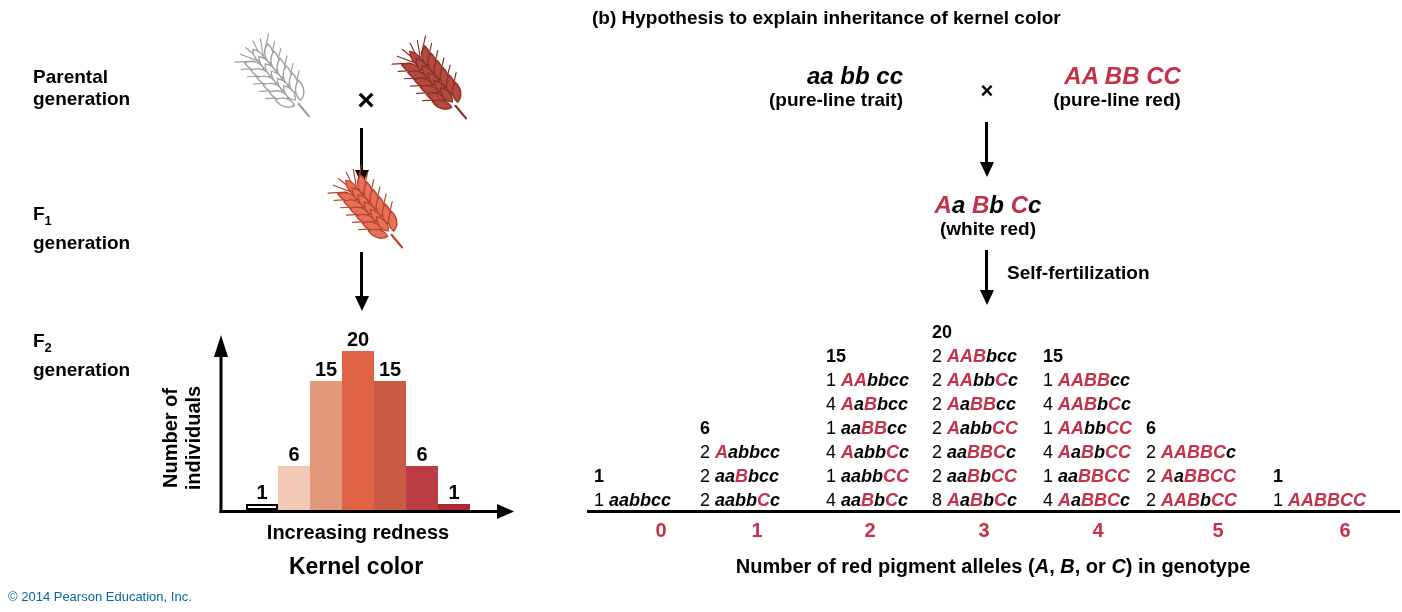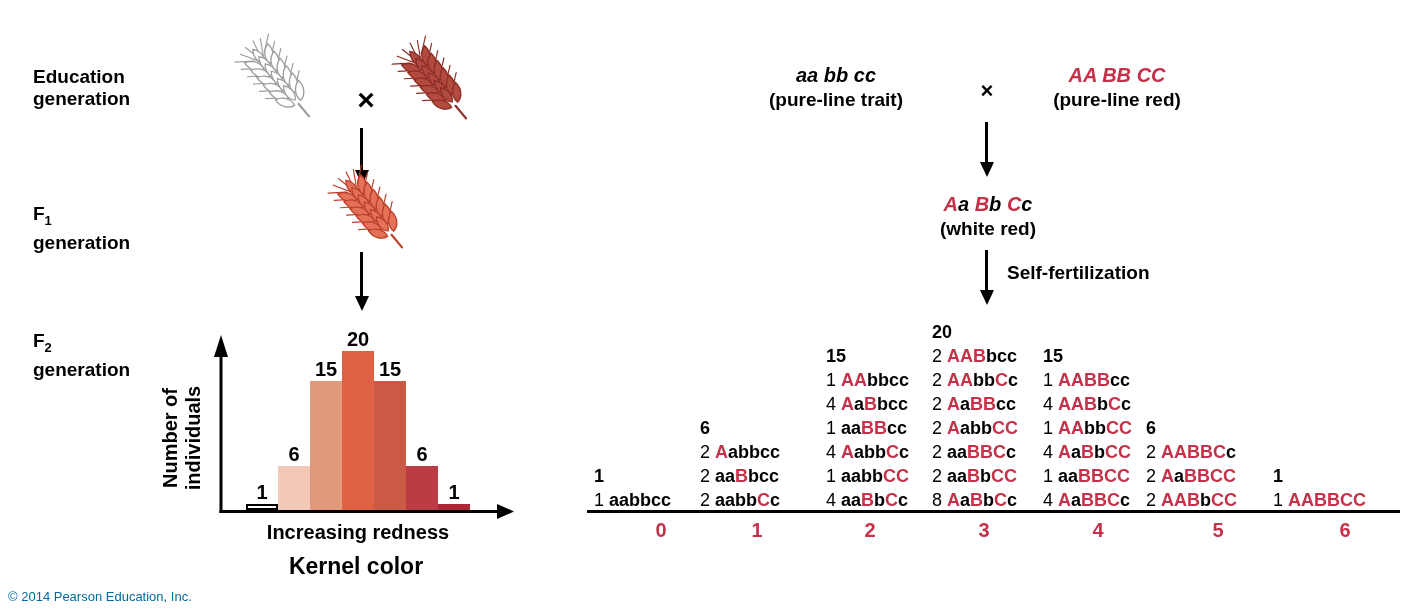--- a/index.html
+++ b/index.html
@@ -25,43 +25,43 @@
   
   .bar{position:absolute;bottom:102px;width:32px;}
   .bar.outlined{border:2px solid #000;box-sizing:border-box;}
   .bar-label{position:absolute;transform:translateX(-50%);font-size:20px;font-weight:700;line-height:20px;}
   .ylab{transform:translate(-50%,-50%) rotate(-90deg);font-size:20px;font-weight:700;
         line-height:23px;text-align:center;white-space:nowrap;}
   .xlab{transform:translateX(-50%);font-size:20px;font-weight:700;white-space:nowrap;}
   .chart-title{transform:translateX(-50%);font-size:23px;font-weight:700;white-space:nowrap;}
   
   .parent{transform:translateX(-50%);text-align:center;white-space:nowrap;}
-  .geno{font-size:20px;font-weight:700;font-style:italic;line-height:23px;}
+  .geno{font-size:24px;font-weight:700;font-style:italic;line-height:23px;text-align:right;}
   .plabel{font-size:19px;font-weight:700;line-height:23px;margin-top:1px;}
   .selffert{font-size:19px;font-weight:700;white-space:nowrap;}
   .r{color:var(--c-red);}
   .it{font-style:italic;}
   
   .gcol{position:absolute;bottom:100px;font-size:18px;line-height:24px;white-space:nowrap;}
   .gtotal{font-weight:700;}
-  .grow .g{font-weight:700;}
+  .grow .g{font-style:italic;font-weight:700;}
   .gcount{font-weight:400;}
   .tick{position:absolute;top:520px;transform:translateX(-50%);color:var(--c-red);
         font-weight:700;font-size:20px;line-height:20px;}
   .axis-label{transform:translateX(-50%);font-size:20px;font-weight:700;white-space:nowrap;}
   .copyright{font-size:13px;color:#0369a1;font-weight:400;}
 </style>
 </head>
 <body>
 
 <div class="fig">
 
 
   <div class="abs genlabel" style="left:33px;top:66px">
-    <div>Education</div>
+    <div>Parental</div>
     <div>generation</div>
   </div>
 
   <svg class="abs wheat wheat-white" style="left:225px;top:32px" width="112" height="100" viewBox="0 0 110 110">
       <g transform="rotate(-40 55 56)">
         <line x1="55" y1="86" x2="55" y2="104" class="wstem"></line>
         <path d="M55 28 L41 3 M55 26 L50 1 M55 26 L61 1 M55 28 L69 4" class="wawn"></path>
         <path d="M47 18 L31 6 M63 18 L79 6 M47 28.5 L31 16.5 M63 28.5 L79 16.5 M47 39 L31 27 M63 39 L79 27 M47 49.5 L31 37.5 M63 49.5 L79 37.5 M47 60 L31 48 M63 60 L79 48 M47 70.5 L31 58.5 M63 70.5 L79 58.5 " class="wawn"></path>
         <path d="M0 0 C-5.5 -5 -6.5 -14 0 -22 C6.5 -14 5.5 -5 0 0 Z" transform="translate(55,30) scale(0.8)" class="wleaf"></path>
         <path d="M0 0 C-5.5 -5 -6.5 -14 0 -22 C6.5 -14 5.5 -5 0 0 Z" transform="translate(50.5,32) rotate(-33)" class="wleaf"></path>
@@ -182,20 +182,21 @@
       <div class="bar-label" style="left: 422px; bottom: 148px;">6</div>
       <div class="bar" style="left: 438px; height: 6px; background: rgb(172, 39, 55);"></div>
       <div class="bar-label" style="left: 454px; bottom: 110px;">1</div>
     </div>
 
   <div class="abs chart-title" style="left:356px;top:553px">Kernel color</div>
   <div class="abs xlab" style="left:358px;top:521px">Increasing redness</div>
 
   <div class="abs copyright" style="left:8px;top:589px">© 2014 Pearson Education, Inc.</div>
 
+  <div class="abs panel-title" style="left:592px;top:7px"><span>(b)</span> <span>Hypothesis to explain inheritance of kernel color</span></div>
 
   <div class="abs parent" style="left:836px;top:64px">
     <div class="geno"><span>a</span><span>a</span><span> </span><span>b</span><span>b</span><span> </span><span>c</span><span>c</span></div>
     <div class="plabel">(pure-line trait)</div>
   </div>
 
   <div class="abs cross" style="left:987px;top:91px;font-size:22px">×</div>
 
   <div class="abs parent" style="left:1117px;top:64px">
     <div class="geno"><span class="r">A</span><span class="r">A</span><span> </span><span class="r">B</span><span class="r">B</span><span> </span><span class="r">C</span><span class="r">C</span></div>
@@ -267,14 +268,15 @@
   <div id="ticks">
       <div class="tick" style="left: 661px;">0</div>
       <div class="tick" style="left: 757px;">1</div>
       <div class="tick" style="left: 870px;">2</div>
       <div class="tick" style="left: 984px;">3</div>
       <div class="tick" style="left: 1098px;">4</div>
       <div class="tick" style="left: 1218px;">5</div>
       <div class="tick" style="left: 1345px;">6</div>
     </div>
 
+  <div class="abs axis-label" style="left:993px;top:555px"><span>Number of red pigment alleles (</span><span class="it">A</span><span>, </span><span class="it">B</span><span>, or </span><span class="it">C</span><span>) in genotype</span></div>
 
 </div>
 
 </body></html>

